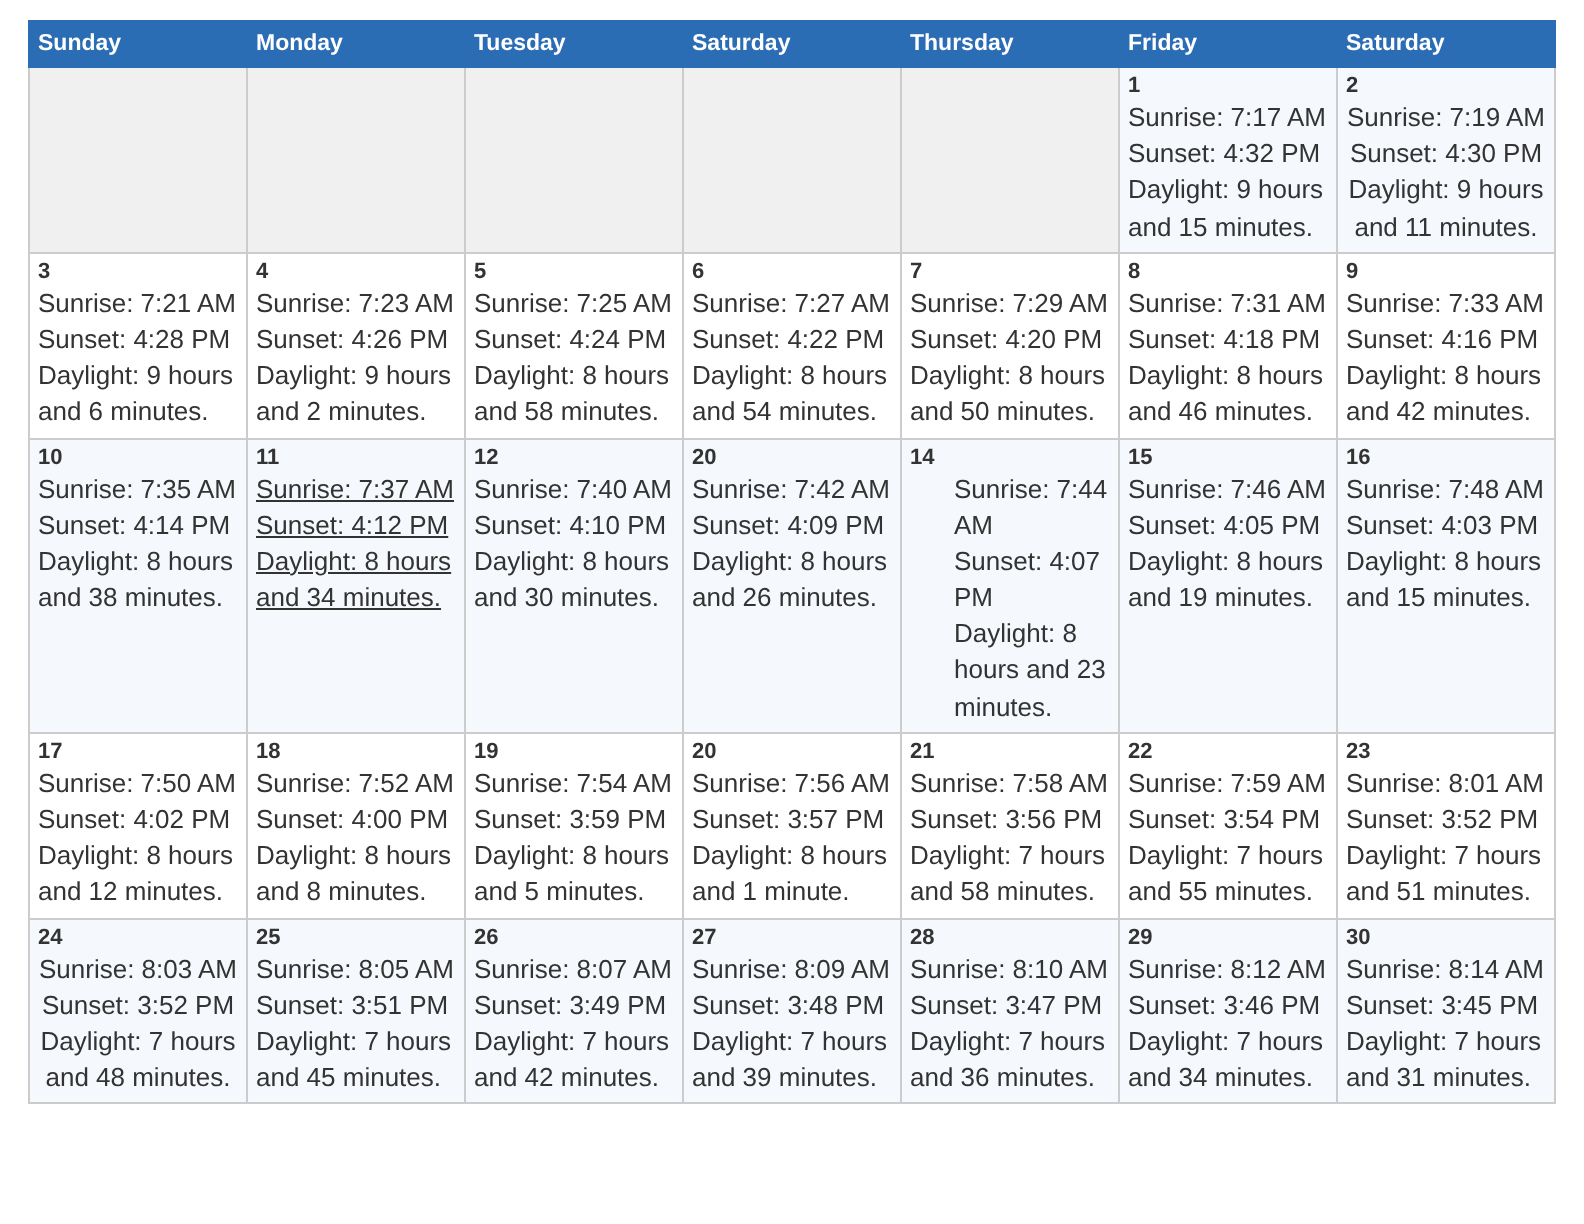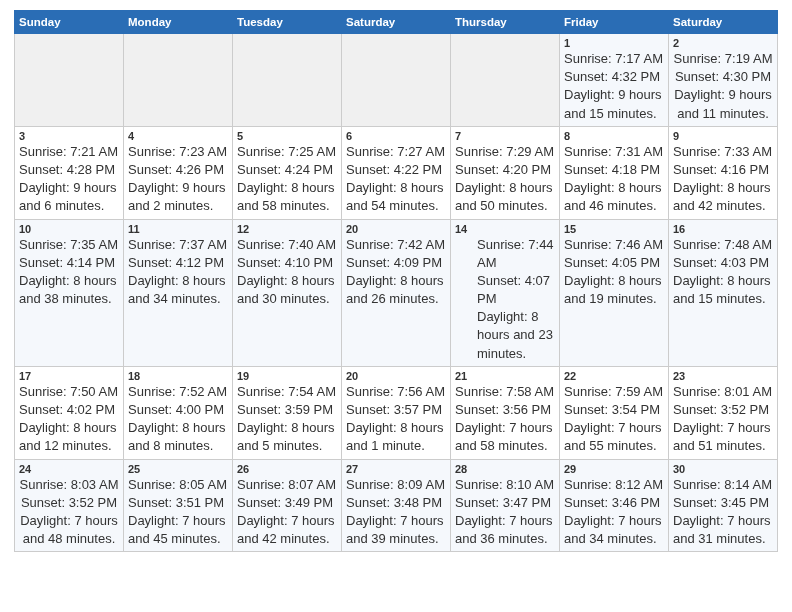--- a/index.html
+++ b/index.html
@@ -177,21 +177,21 @@
         </tr>
         <tr>
           <td>
             <span class="day-number">10</span>
             <div class="day-info" style="white-space: pre-line;">Sunrise: 7:35 AM
 Sunset: 4:14 PM
 Daylight: 8 hours and 38 minutes.</div>
           </td>
           <td>
             <span class="day-number">11</span>
-            <div class="day-info" style="white-space: pre-line;">Sunrise: 7:37 AM
+            <div class="day-info" style="white-space: pre-line; text-decoration: underline;">Sunrise: 7:37 AM
 Sunset: 4:12 PM
 Daylight: 8 hours and 34 minutes.</div>
           </td>
           <td>
             <span class="day-number">12</span>
             <div class="day-info" style="white-space: pre-line;">Sunrise: 7:40 AM
 Sunset: 4:10 PM
 Daylight: 8 hours and 30 minutes.</div>
           </td>
           <td>

